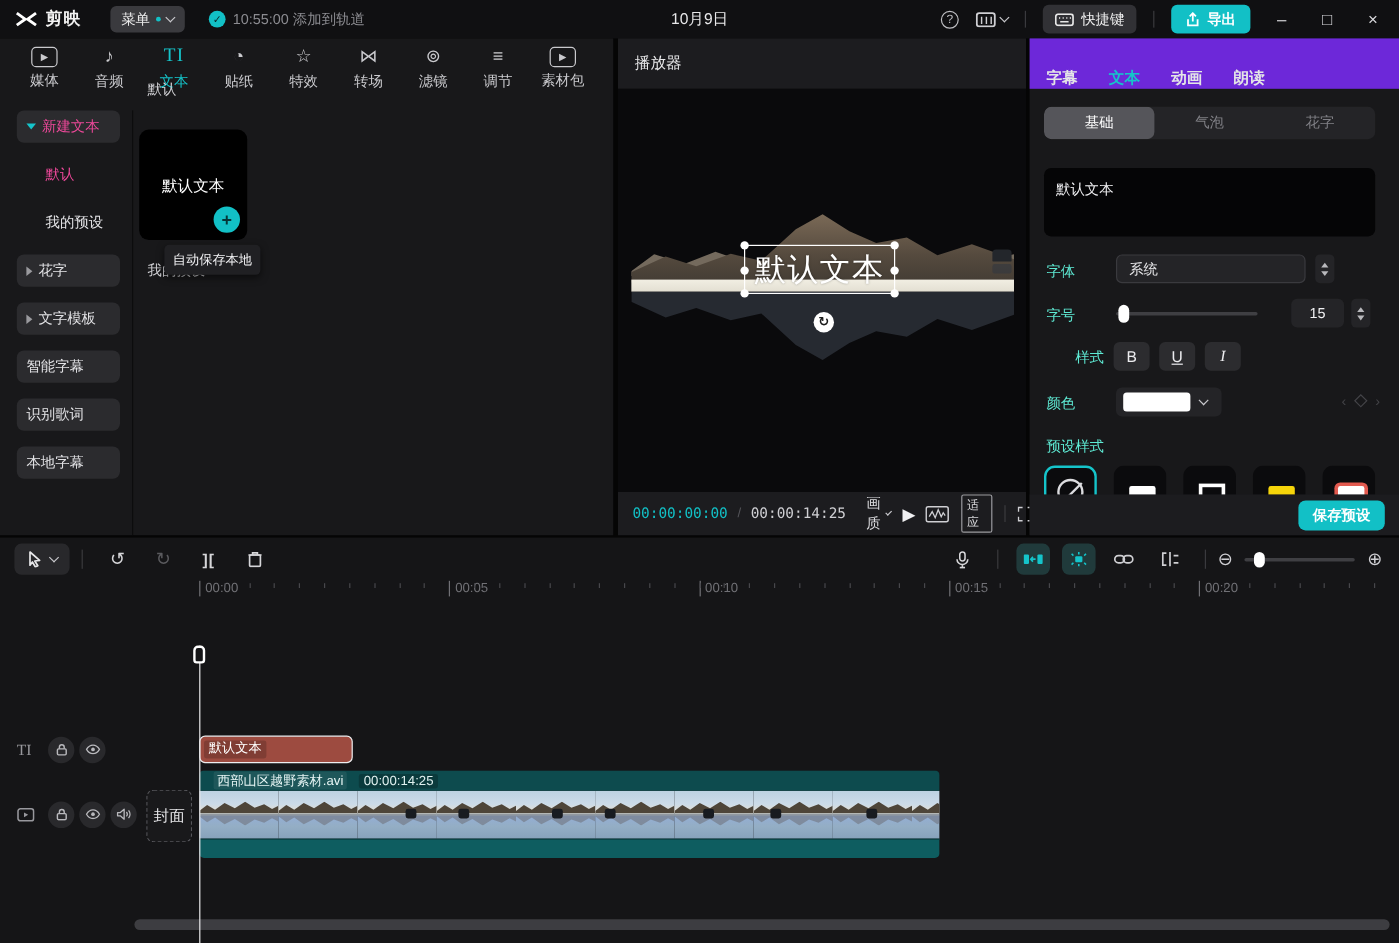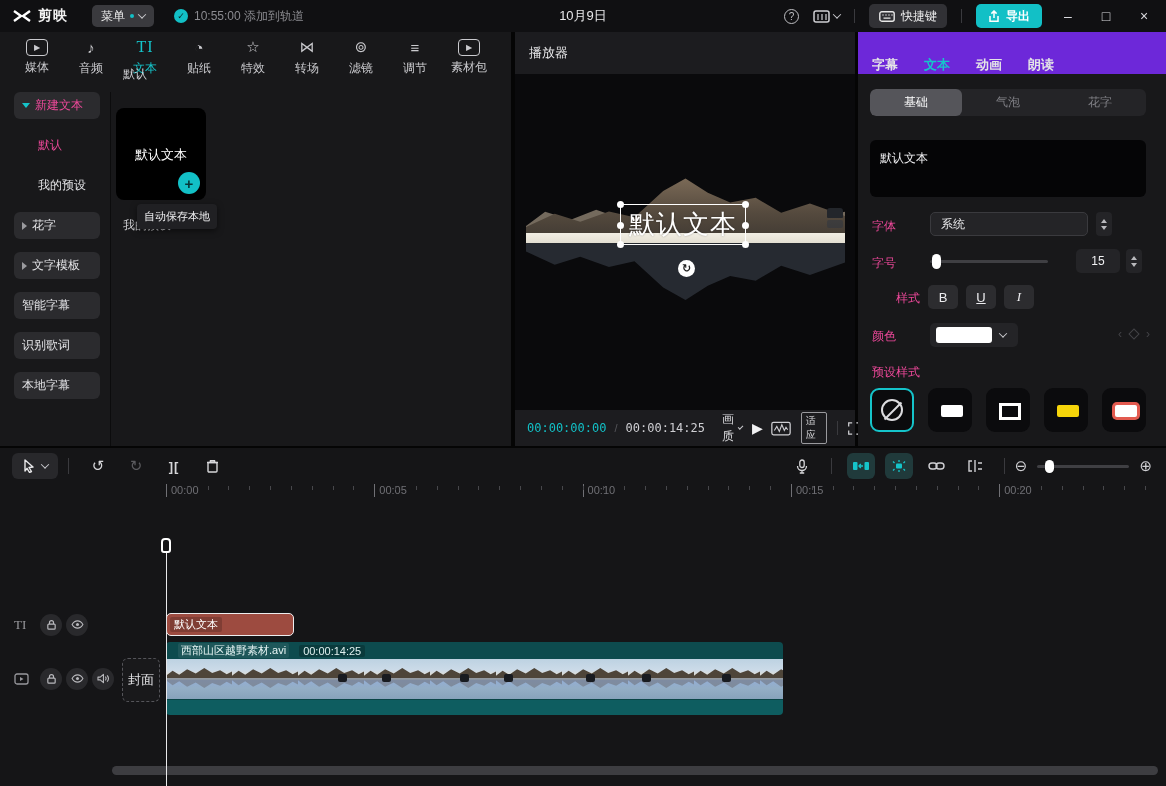--- a/index.html
+++ b/index.html
@@ -82,21 +82,21 @@
 
   
   #inspector{position:absolute;left:858px;top:32px;width:308px;height:414px;background:#18181a;}
   #insp-tabs{position:absolute;left:0;top:0;width:100%;height:42px;background:#6d28d9;display:flex;align-items:flex-end;gap:26px;padding-left:14px;}
   .itab{font-size:13px;color:#e4e4e7;font-weight:bold;}
   .itab.active{color:#15c4ca;}
   #insp-subtabs{position:absolute;left:12px;top:57px;width:276px;height:27px;background:#242427;border-radius:6px;display:flex;overflow:hidden;}
   .stab{flex:1;display:flex;align-items:center;justify-content:center;font-size:12px;color:#808086;}
   .stab.active{background:#55555a;color:#fff;border-radius:6px;}
   #text-area{position:absolute;left:12px;top:108px;width:276px;height:57px;background:#050506;border-radius:6px;color:#f0f0f2;font-size:12px;padding:10px;}
-  .insp-label{position:absolute;left:14px;font-size:12px;color:#ec4899;font-family:Liberation Serif, serif;}
+  .insp-label{position:absolute;left:14px;font-size:12px;color:#5eead4;font-family:Liberation Serif, serif;}
   #font-select{position:absolute;left:72px;top:180px;width:158px;height:24px;background:#242427;border:1px solid #3a3a3e;border-radius:5px;color:#e8e8ea;font-size:12px;display:flex;align-items:center;padding-left:10px;}
   .stepper{position:absolute;width:16px;height:24px;background:#242427;border-radius:4px;display:flex;flex-direction:column;align-items:center;justify-content:center;gap:3px;}
   .stp-up{width:0;height:0;border-left:3.5px solid transparent;border-right:3.5px solid transparent;border-bottom:4px solid #b9b9bd;}
   .stp-dn{width:0;height:0;border-left:3.5px solid transparent;border-right:3.5px solid transparent;border-top:4px solid #b9b9bd;}
   #size-slider{position:absolute;left:72px;top:228px;width:118px;height:3px;background:#3f3f43;border-radius:2px;}
   #size-thumb{position:absolute;left:2px;top:-6px;width:9px;height:15px;background:#fff;border-radius:5px;}
   #size-value{position:absolute;left:218px;top:217px;width:44px;height:24px;background:#242427;border-radius:5px;color:#f0f0f2;font-size:12px;display:flex;align-items:center;justify-content:center;}
   .style-btn{width:30px;height:24px;background:#2c2c2f;border-radius:5px;color:#ececef;font-size:13px;display:flex;align-items:center;justify-content:center;margin-right:8px;}
   .style-btn .u{text-decoration:underline;}
   .style-btn .i{font-family:"Liberation Serif",serif;font-style:italic;}
@@ -408,20 +408,23 @@
           <span class="outline"></span>
         </div>
         <div class="ptile">
           <span class="bar" style="background: rgb(246, 213, 10);"></span>
         </div>
         <div class="ptile">
           <span class="bar" style="background: rgb(255, 255, 255); box-shadow: rgb(226, 90, 79) 0px 0px 0px 3px;"></span>
         </div>
       </div>
 
+    <div id="insp-footer">
+      <div id="save-preset">保存预设</div>
+    </div>
   </div>
 
   <div id="timeline">
     <div id="tl-toolbar">
       <div class="sel-tool">
         <svg width="13" height="14" viewBox="0 0 13 14">
             <path d="M2 1l8 7-4 .5 2.5 4-2 1L4 9.3 2 12z" stroke="#e8e8ea" stroke-width="1.4" fill="none" stroke-linejoin="round"></path>
           </svg>
         <span class="chv"></span>
       </div>

